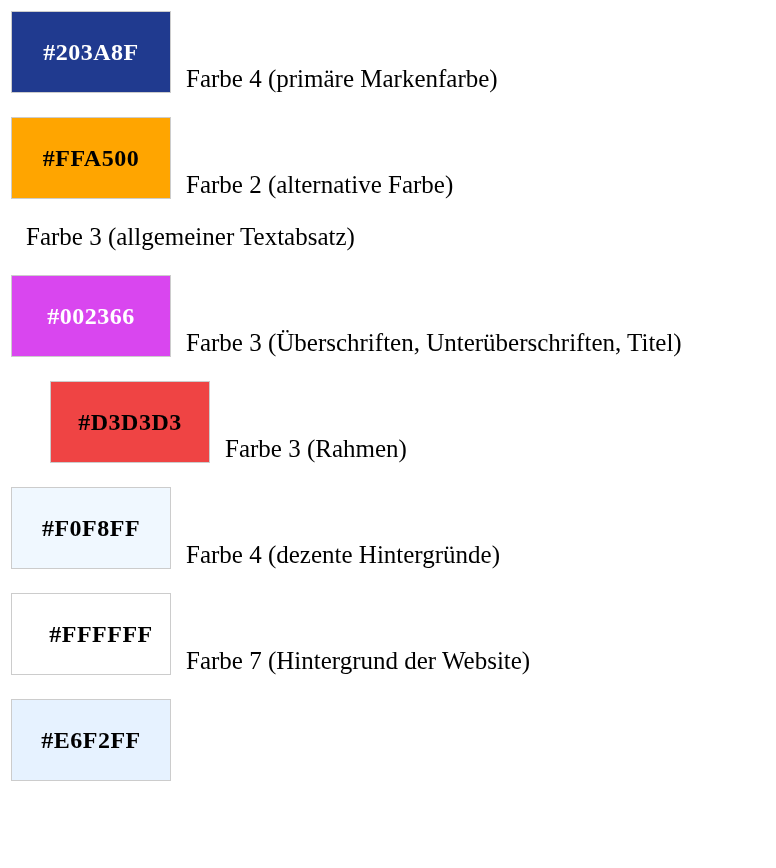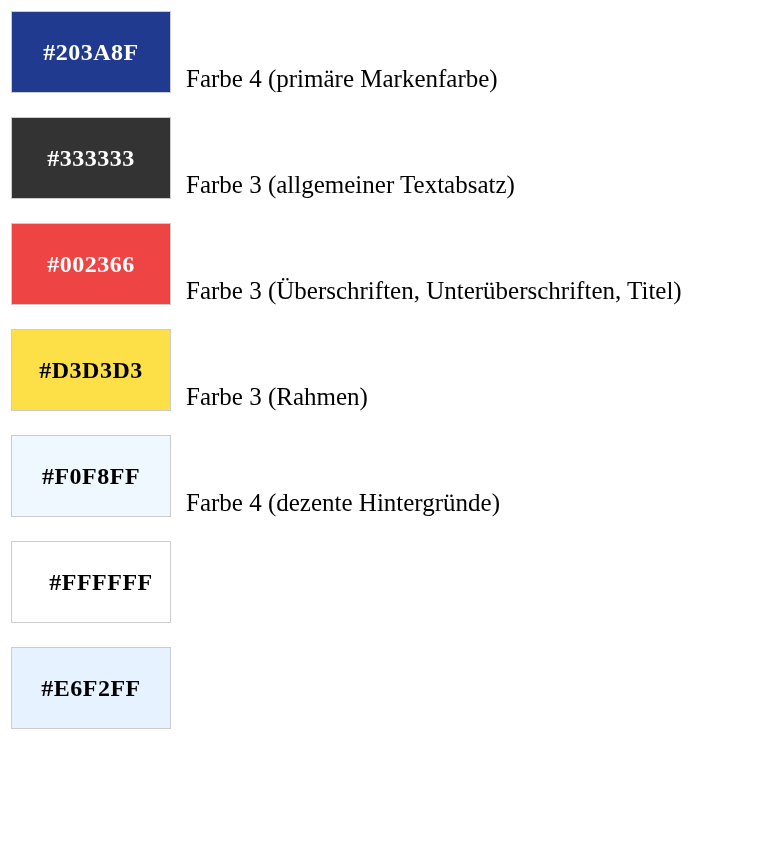--- a/index.html
+++ b/index.html
@@ -50,53 +50,57 @@
 
 <div class="page">
   <div id="palette-list">
   <div class="color-row">
     <div class="swatch" style="background: rgb(32, 58, 143); border-color: rgb(204, 204, 204);">
       <span class="hex" style="color: rgb(255, 255, 255);">#203A8F</span>
     </div>
     <span class="usage-label">Farbe 4 (primäre Markenfarbe)</span>
   </div>
 
+  <div class="color-row">
+    <div class="swatch" style="background: rgb(255, 165, 0); border-color: rgb(204, 204, 204);">
+      <span class="hex" style="color: rgb(0, 0, 0);">#FFA500</span>
+    </div>
+    <span class="usage-label">Farbe 2 (alternative Farbe)</span>
+  </div>
 
   <div class="color-row">
-    <div class="swatch" style="background: rgb(51, 51, 51); border-color: rgb(204, 204, 204);">
-      <span class="hex" style="color: rgb(255, 255, 255);">#333333</span>
-    </div>
     <span class="usage-label">Farbe 3 (allgemeiner Textabsatz)</span>
   </div>
 
   <div class="color-row">
-    <div class="swatch" style="background: #ef4444; border-color: rgb(204, 204, 204);">
+    <div class="swatch" style="background: #d946ef; border-color: rgb(204, 204, 204);">
       <span class="hex" style="color: rgb(255, 255, 255);">#002366</span>
     </div>
     <span class="usage-label">Farbe 3 (Überschriften, Unterüberschriften, Titel)</span>
   </div>
 
   <div class="color-row">
-    <div class="swatch" style="background: #fde047; border-color: rgb(204, 204, 204);">
+    <div class="swatch" style="background: #ef4444; border-color: rgb(204, 204, 204); margin-left: 39px;">
       <span class="hex" style="color: rgb(0, 0, 0);">#D3D3D3</span>
     </div>
     <span class="usage-label">Farbe 3 (Rahmen)</span>
   </div>
 
   <div class="color-row">
     <div class="swatch" style="background: rgb(240, 248, 255); border-color: rgb(204, 204, 204);">
       <span class="hex" style="color: rgb(0, 0, 0);">#F0F8FF</span>
     </div>
     <span class="usage-label">Farbe 4 (dezente Hintergründe)</span>
   </div>
 
   <div class="color-row">
     <div class="swatch" style="background: rgb(255, 255, 255); border-color: rgb(204, 204, 204); padding-left: 20px;">
       <span class="hex" style="color: rgb(0, 0, 0);">#FFFFFF</span>
     </div>
+    <span class="usage-label">Farbe 7 (Hintergrund der Website)</span>
   </div>
 
   <div class="color-row">
     <div class="swatch" style="background: rgb(230, 242, 255); border-color: rgb(204, 204, 204);">
       <span class="hex" style="color: rgb(0, 0, 0);">#E6F2FF</span>
     </div>
   </div>
 </div>
 </div>
 

